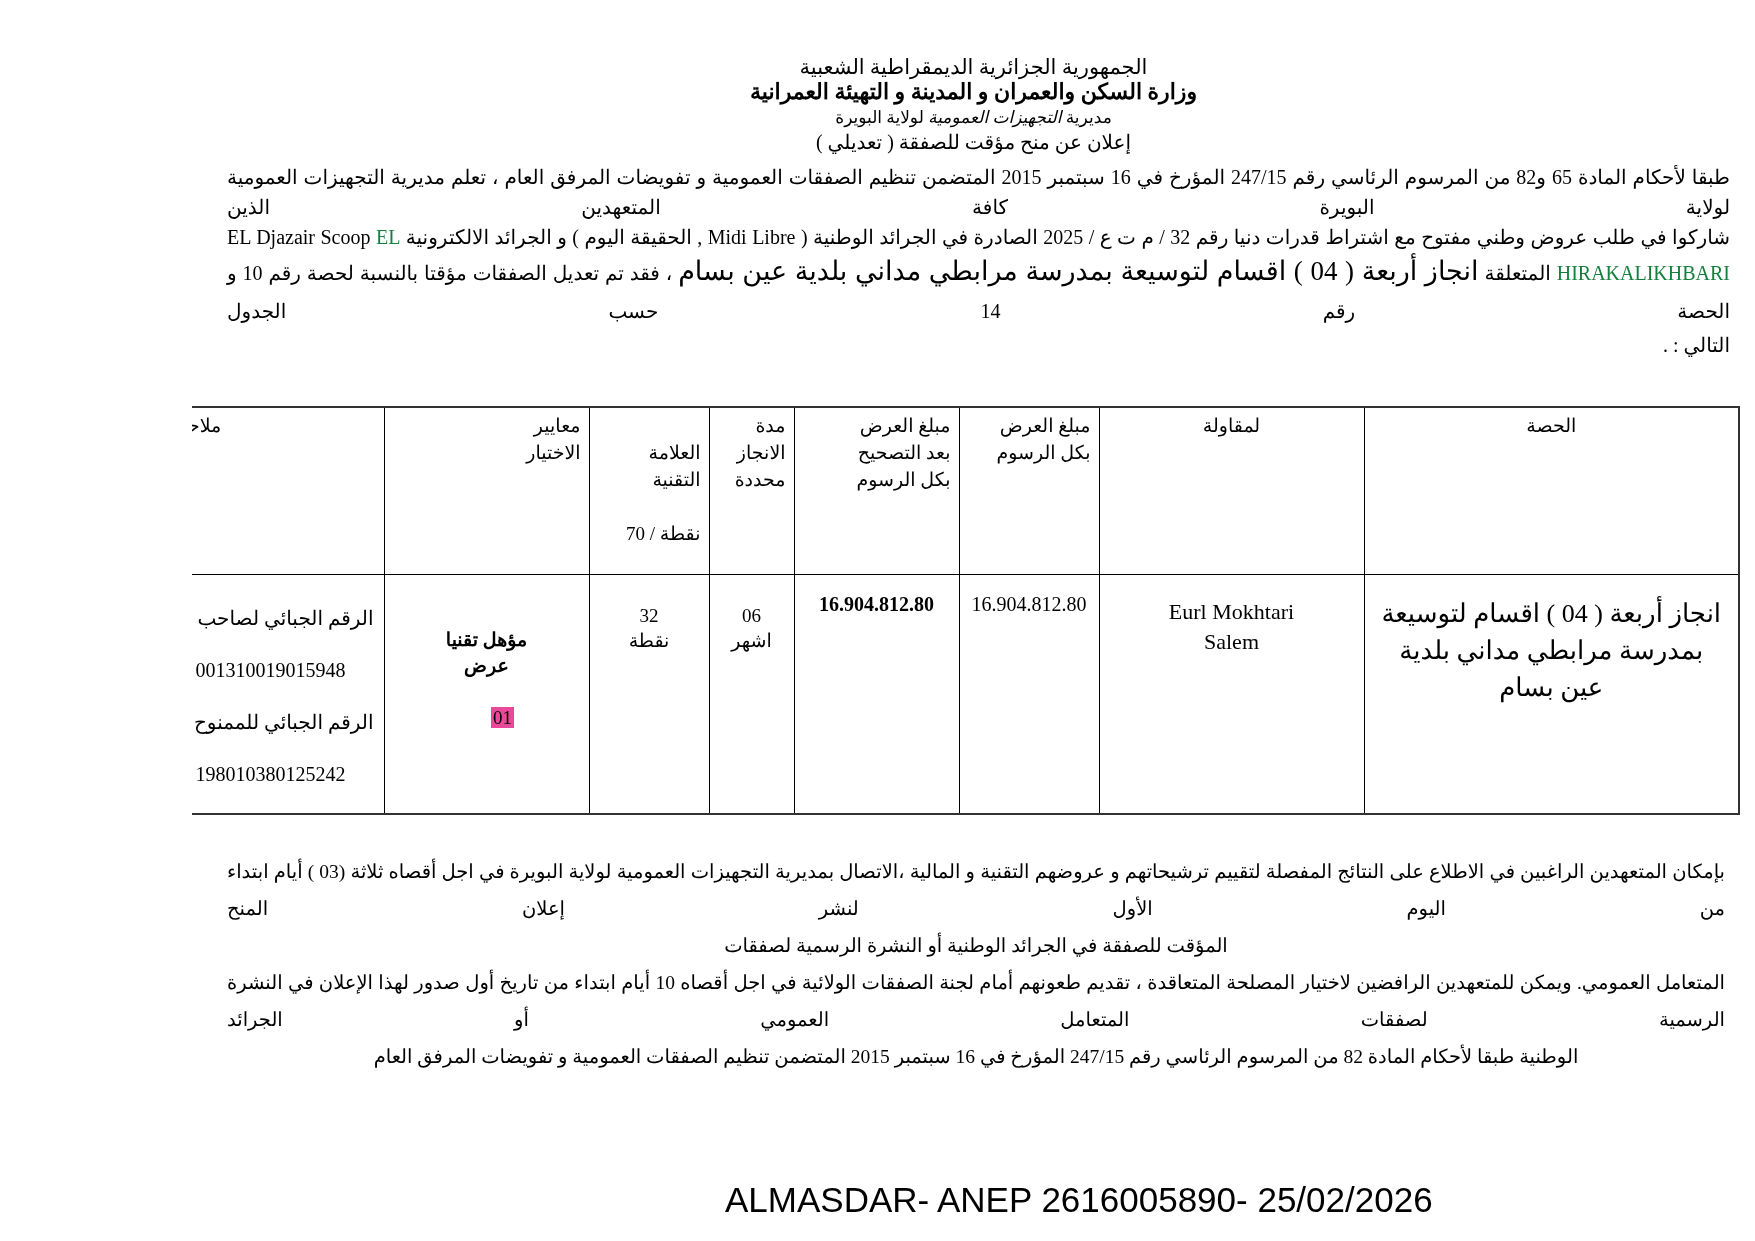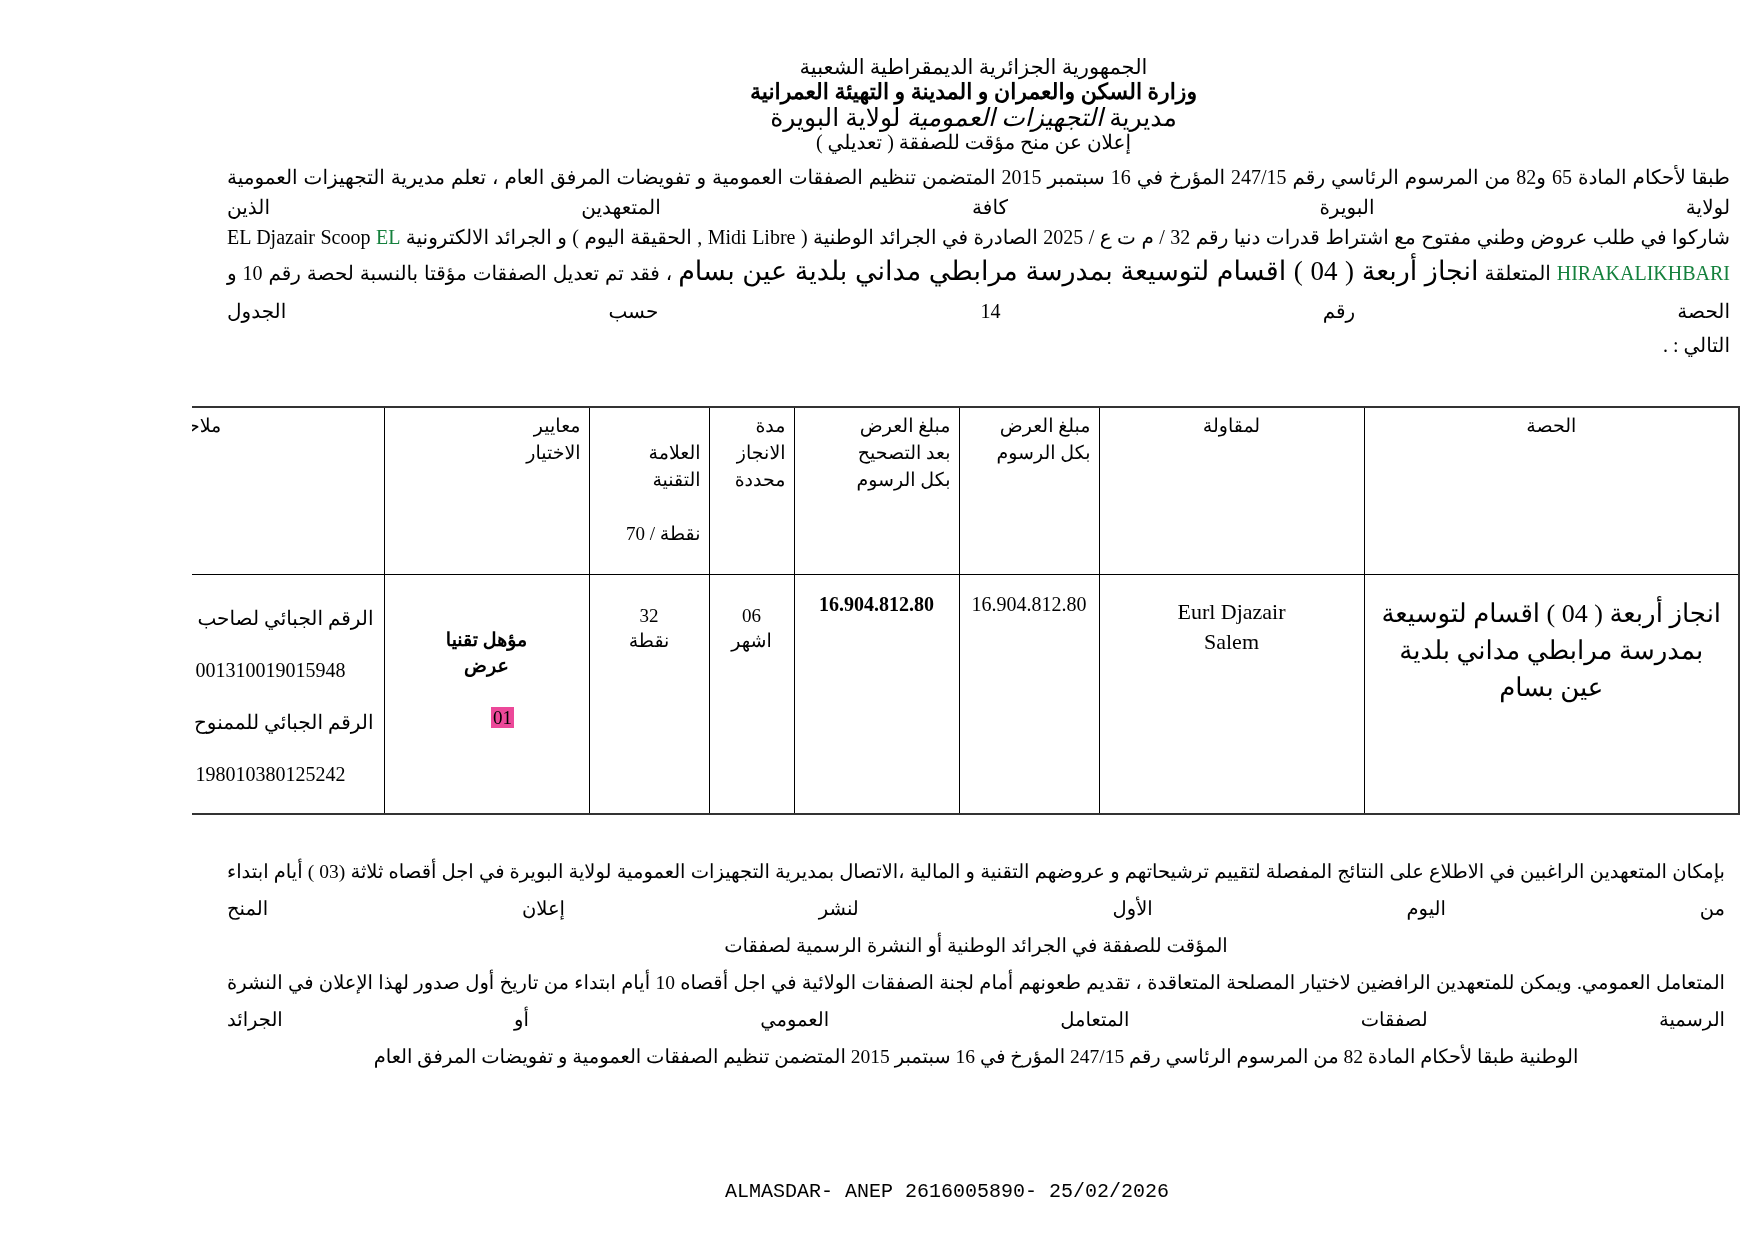--- a/index.html
+++ b/index.html
@@ -5,21 +5,21 @@
   html,body { margin:0; padding:0; background:#fff; }
   .page {
     position:relative; width:1563px; height:1241px; overflow:hidden;
     background:#fff; color:#000; direction:rtl;
     font-family:"Liberation Serif","DejaVu Serif",serif;
   }
   
   .doc-header { padding-top:55px; text-align:center; }
   .h1 { font-size:21px; line-height:24px; }
   .h2 { font-size:22px; line-height:26px; font-weight:bold; }
-  .h3 { font-size:25px; line-height:25px; }
+  .h3 { font-size:17px; line-height:25px; }
   .h3 .it { font-style:italic; }
   .h4 { font-size:20px; line-height:24px; }
   
   .intro { margin:8px 25px 0 35px; font-size:20px; }
   .jline { text-align:justify; text-align-last:justify; line-height:30px; }
   .intro .l3 { line-height:38px;font-family:Liberation Serif, serif; }
   .rline { text-align:right; line-height:30px; }
   .red { color:#15803d; }
   .big { font-size:27px; }
   
@@ -46,21 +46,21 @@
   .hl { background:#ec4899; padding:0 2px;margin-left:32px; }
   td.note { font-size:20px; line-height:26px; text-align:right; padding:4px 10px 0 6px; }
   td.note .num { direction:ltr; margin-right:28px; text-align:right; }
   
   .outro { margin:38px 30px 16px 35px; font-size:19.5px; }
   .outro .jline { line-height:37px; }
   .cline { text-align:center; line-height:37px; }
   
   .anep {
     position:absolute; top:1180px; left:533px; direction:ltr;
-    font-family:Liberation Mono, monospace; font-size:20px;
+    font-family:Liberation Sans, sans-serif; font-size:35px;
   }
 </style>
 </head>
 <body>
 
 <div class="page">
 
   <header class="doc-header">
     <div class="h1">الجمهورية الجزائرية الديمقراطية الشعبية</div>
     <div class="h2">وزارة السكن والعمران و المدينة و التهيئة العمرانية</div>
@@ -115,21 +115,21 @@
           <div class="ltr">70 / نقطة</div>
         </th>
         <th>معايير
 الاختيار</th>
         <th class="c">ملاحظة</th>
       </tr>
     </thead>
     <tbody>
       <tr>
         <td class="lot">انجاز أربعة ( 04 ) اقسام لتوسيعة بمدرسة مرابطي مداني بلدية عين بسام</td>
-        <td class="contractor">Eurl Djazair
+        <td class="contractor">Eurl Mokhtari
 Salem</td>
         <td class="offer">16.904.812.80</td>
         <td class="offer-corr">16.904.812.80</td>
         <td class="dur">06
 اشهر</td>
         <td class="score">32
 نقطة</td>
         <td class="crit">
           <div class="crit-bold">مؤهل تقنيا
 عرض</div>

